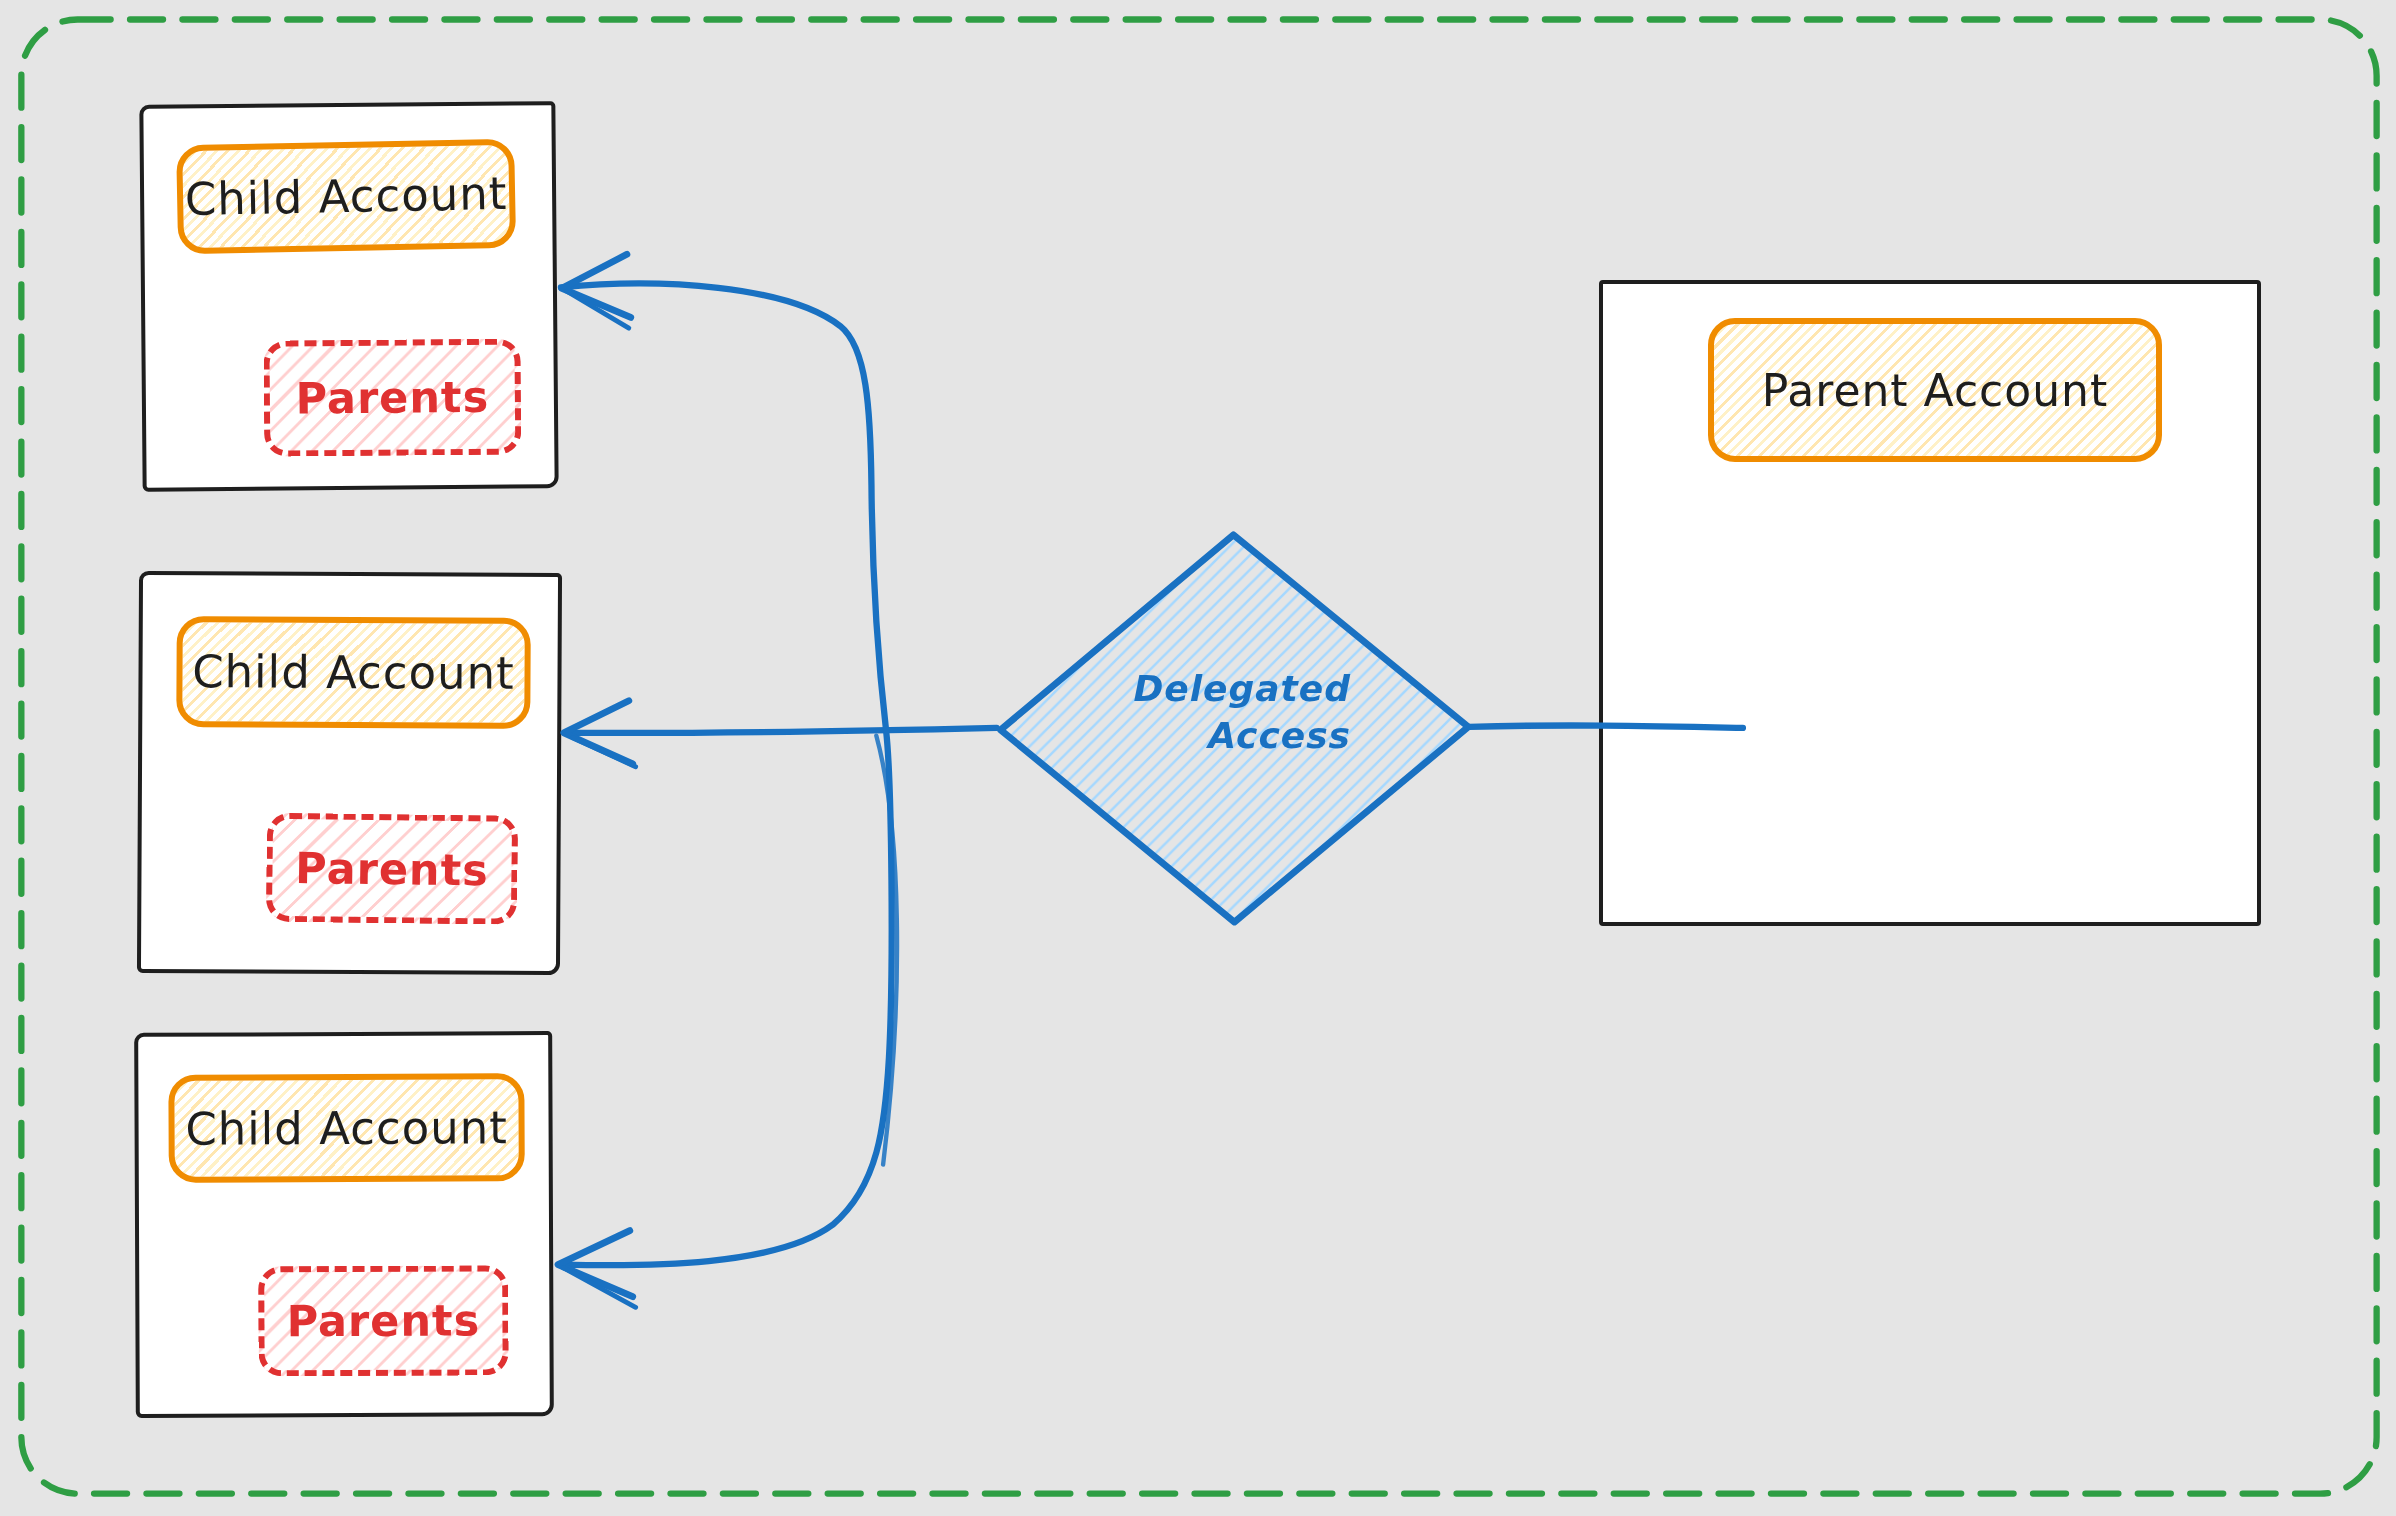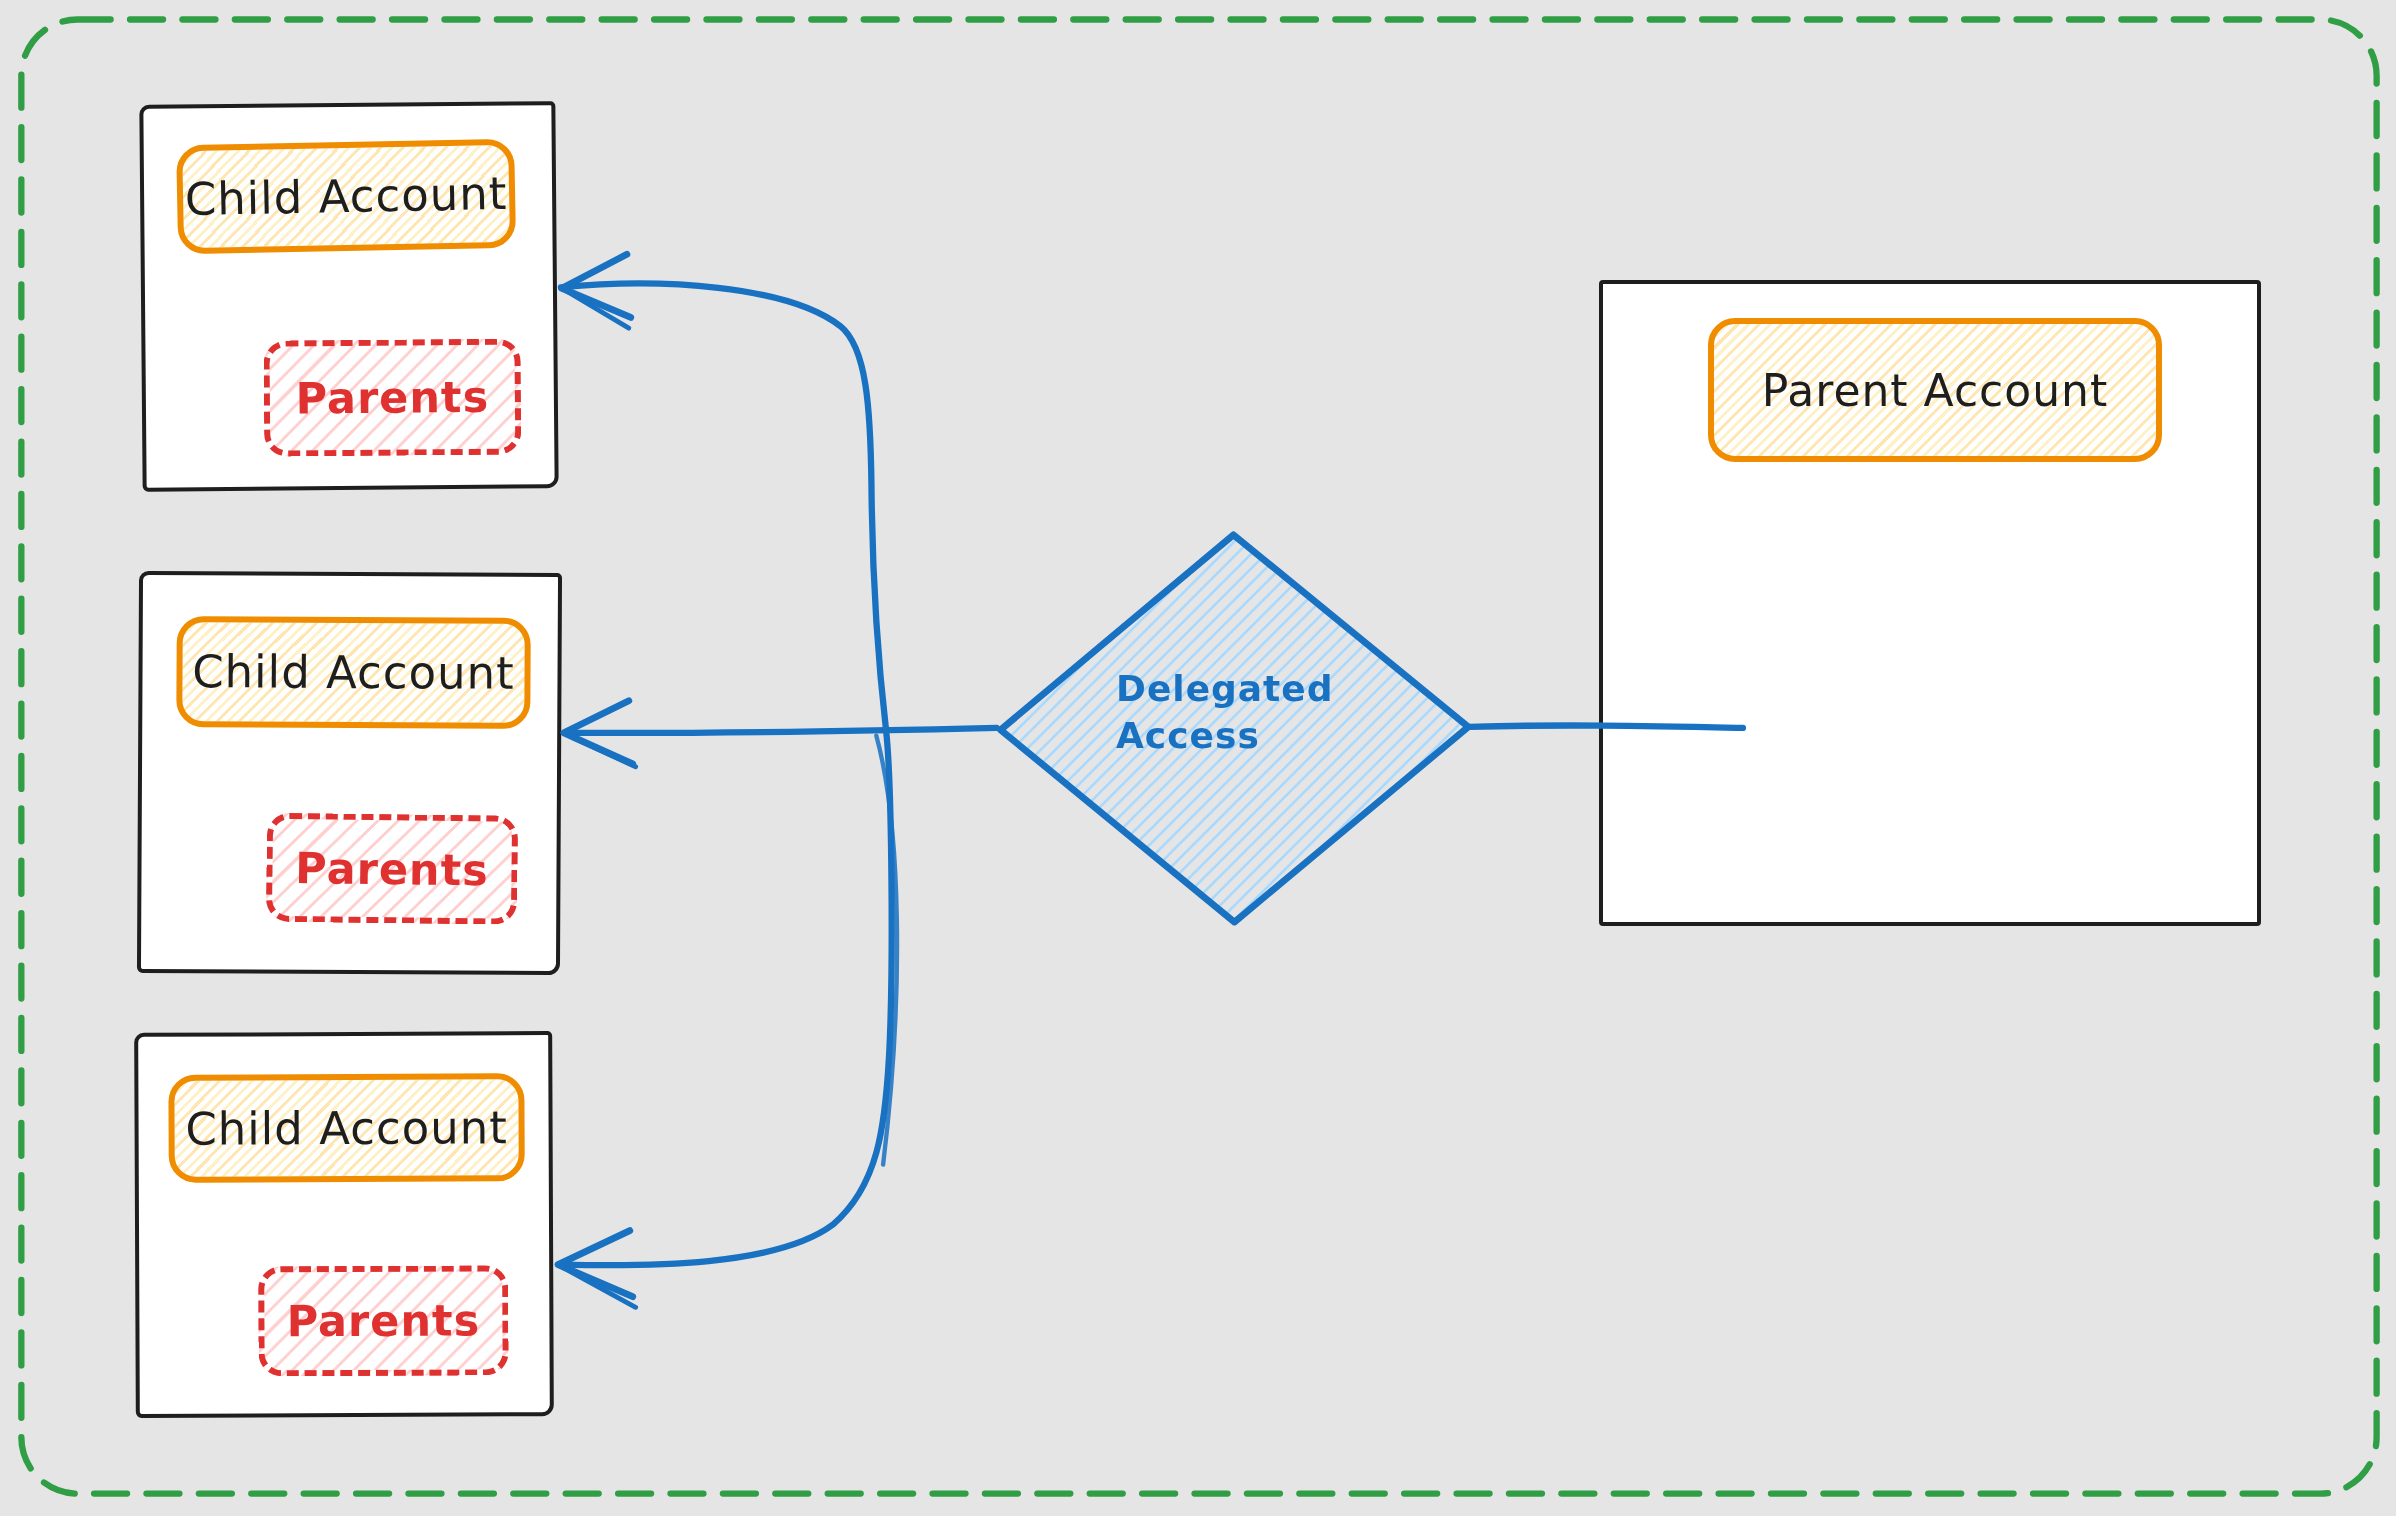--- a/index.html
+++ b/index.html
@@ -46,22 +46,22 @@
   #child3 .account-badge{left:30px; top:38px; width:344px; height:96px;}
   #child1 .parents-badge{left:118px; top:233px; width:245px; height:104px;}
   #child2 .parents-badge{left:125px; top:238px; width:239px; height:97px; transform:rotate(0.4deg);}
   #child3 .parents-badge{left:119px; top:230px; width:238px; height:98px;}
   #parentbox{left:1599px; top:280px; width:654px; height:638px; border-radius:4px;}
   #parentbox .account-badge{left:105px; top:34px; width:442px; height:132px; font-size:44px;}
   #parentbox .manager-node{left:142px; top:331px; width:378px; height:212px;}
   .overlay{position:absolute; left:0; top:0; z-index:5; pointer-events:none;}
   .decision-label{
     position:absolute; left:1116px; top:666px; width:235px; z-index:6;
-    text-align:left; font-size:36px; line-height:1.3; color:var(--blue);
-    letter-spacing:1px; font-weight:600;
+    text-align:right; font-size:36px; line-height:1.3; color:var(--blue);
+    letter-spacing:1px; font-weight:600;font-style:italic;
   }
 </style>
 </head>
 <body>
 
 <div class="canvas">
 
   <div class="node" id="child1">
     <div class="badge account-badge">Child Account</div>
     <div class="badge parents-badge">Parents</div>

